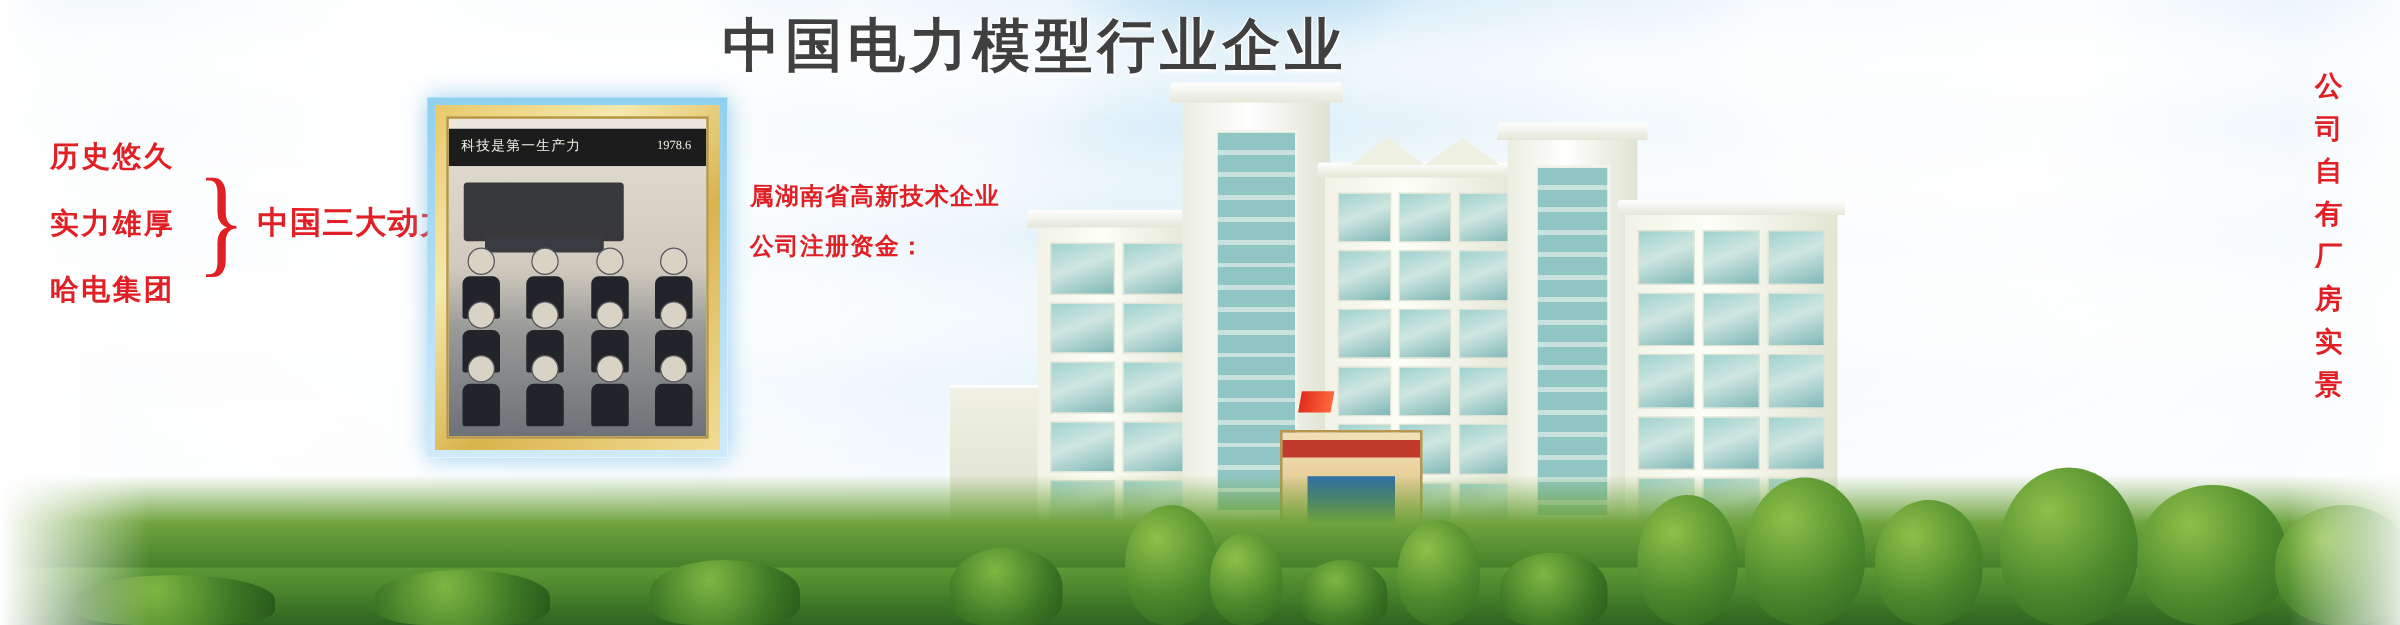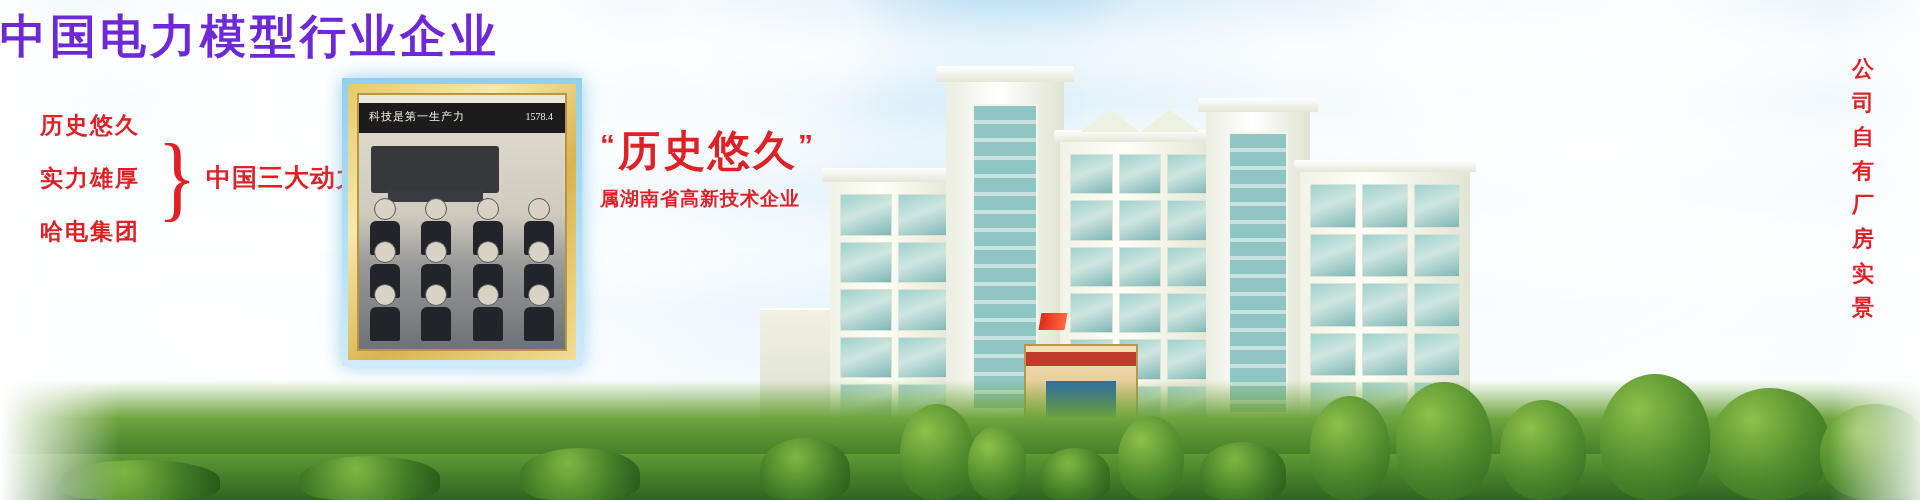--- a/index.html
+++ b/index.html
@@ -34,24 +34,25 @@
     filter:blur(16px);
   }
   .cb1{top:22px;height:60px;}
   .cb2{top:120px;height:52px;background:rgba(255,255,255,.4);}
   .cb3{top:210px;height:80px;background:rgba(255,255,255,.5);}
 
   
   .title{
     position:absolute;
     top:6px;left:0;width:1656px;
+    text-align:center;
     font-size:46px;
     font-weight:bold;
     letter-spacing:4px;
-    color:#6d28d9;
+    color:#404040;
     text-shadow:0 1px 0 #fff, 1px 0 0 #fff, -1px 0 0 #fff, 0 2px 3px rgba(255,255,255,.9);
     white-space:nowrap;
   }
 
   
   .left-block{
     position:absolute;
     left:40px;top:108px;
     width:360px;
     color:#e12026;
@@ -431,21 +432,21 @@
       <div class="brace">}</div>
       <div class="lb-right">中国三大动力</div>
     </div>
   </div>
 
   <div class="photo-wrap">
     <div class="photo-gold">
       <div class="photo-inner">
         <div class="ph-head">
           <div class="ph-cap">科技是第一生产力</div>
-          <div class="ph-date">1578.4</div>
+          <div class="ph-date">1978.6</div>
         </div>
         <div class="ph-body">
           <div class="ph-furn"></div>
           <div class="ph-furn2"></div>
           <div class="ph-row ph-r1">
             <div class="ph-p">
                 <i></i>
                 <b></b>
               </div>
             <div class="ph-p">
@@ -496,24 +497,22 @@
                 <i></i>
                 <b></b>
               </div>
           </div>
         </div>
       </div>
     </div>
   </div>
 
   <div class="center-block">
-    <div class="c-head">
-      <span class="qm">“</span><span>历史悠久</span><span class="qm">”</span>
-    </div>
     <div class="c-line">属湖南省高新技术企业</div>
+    <div class="c-line">公司注册资金：</div>
   </div>
 
   <div class="vert-text">
     <span>公</span>
     <span>司</span>
     <span>自</span>
     <span>有</span>
     <span>厂</span>
     <span>房</span>
     <span>实</span>

